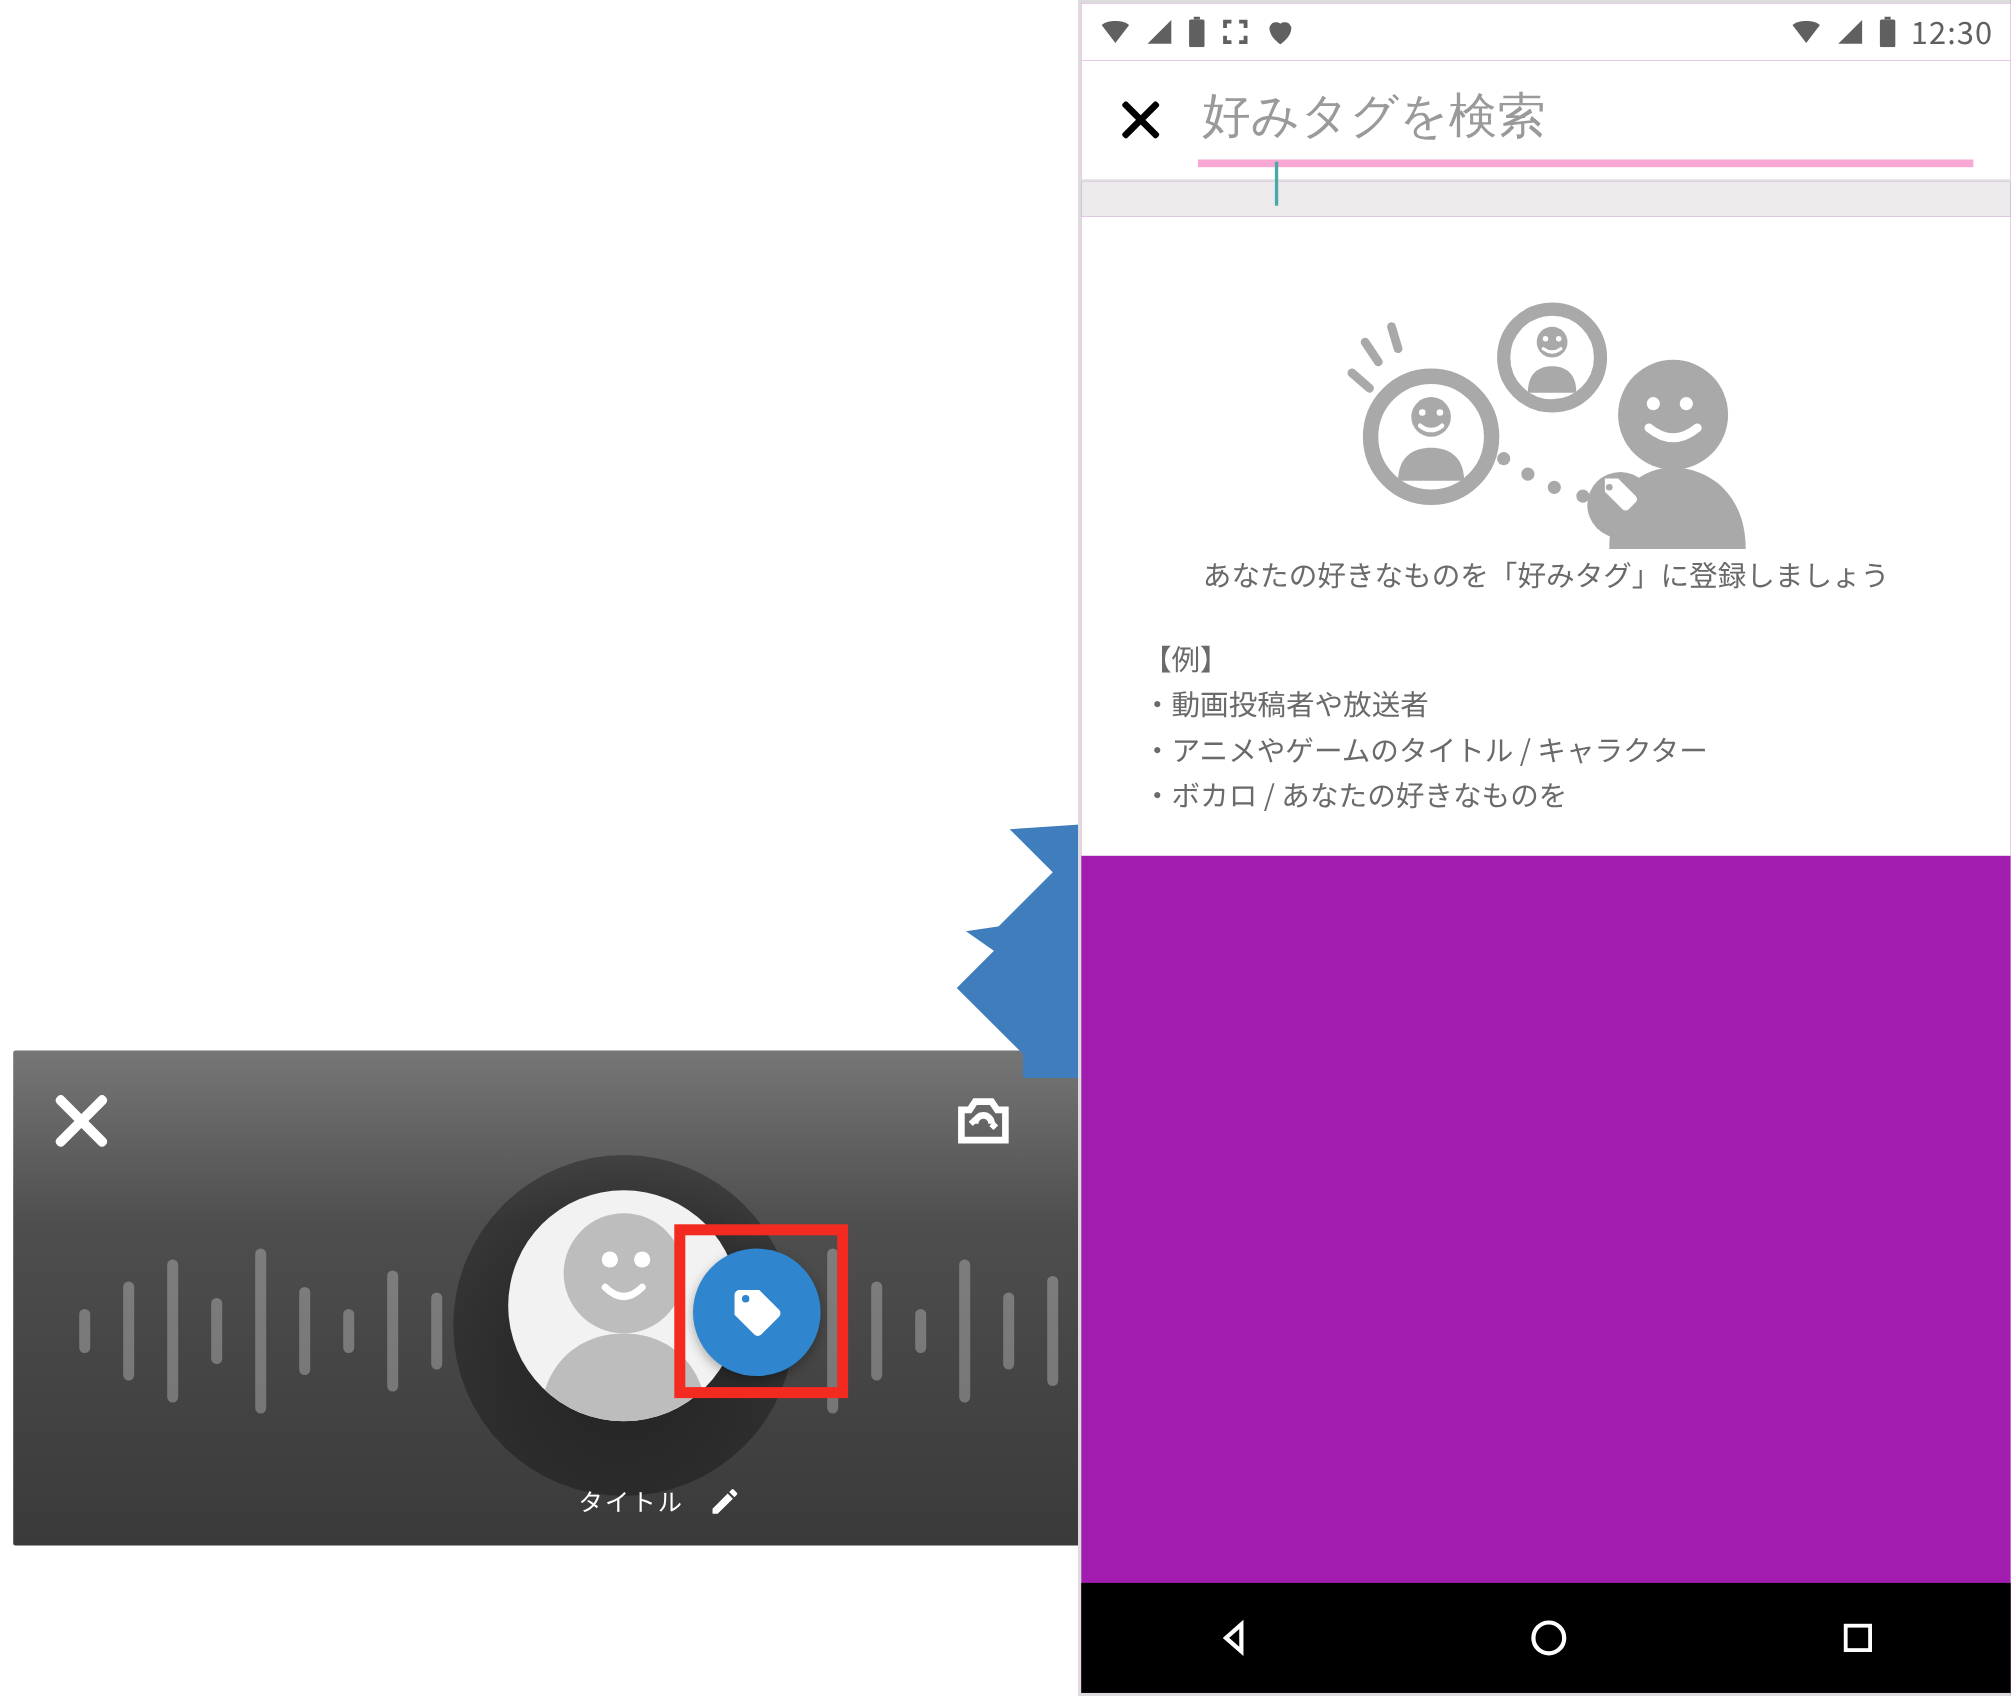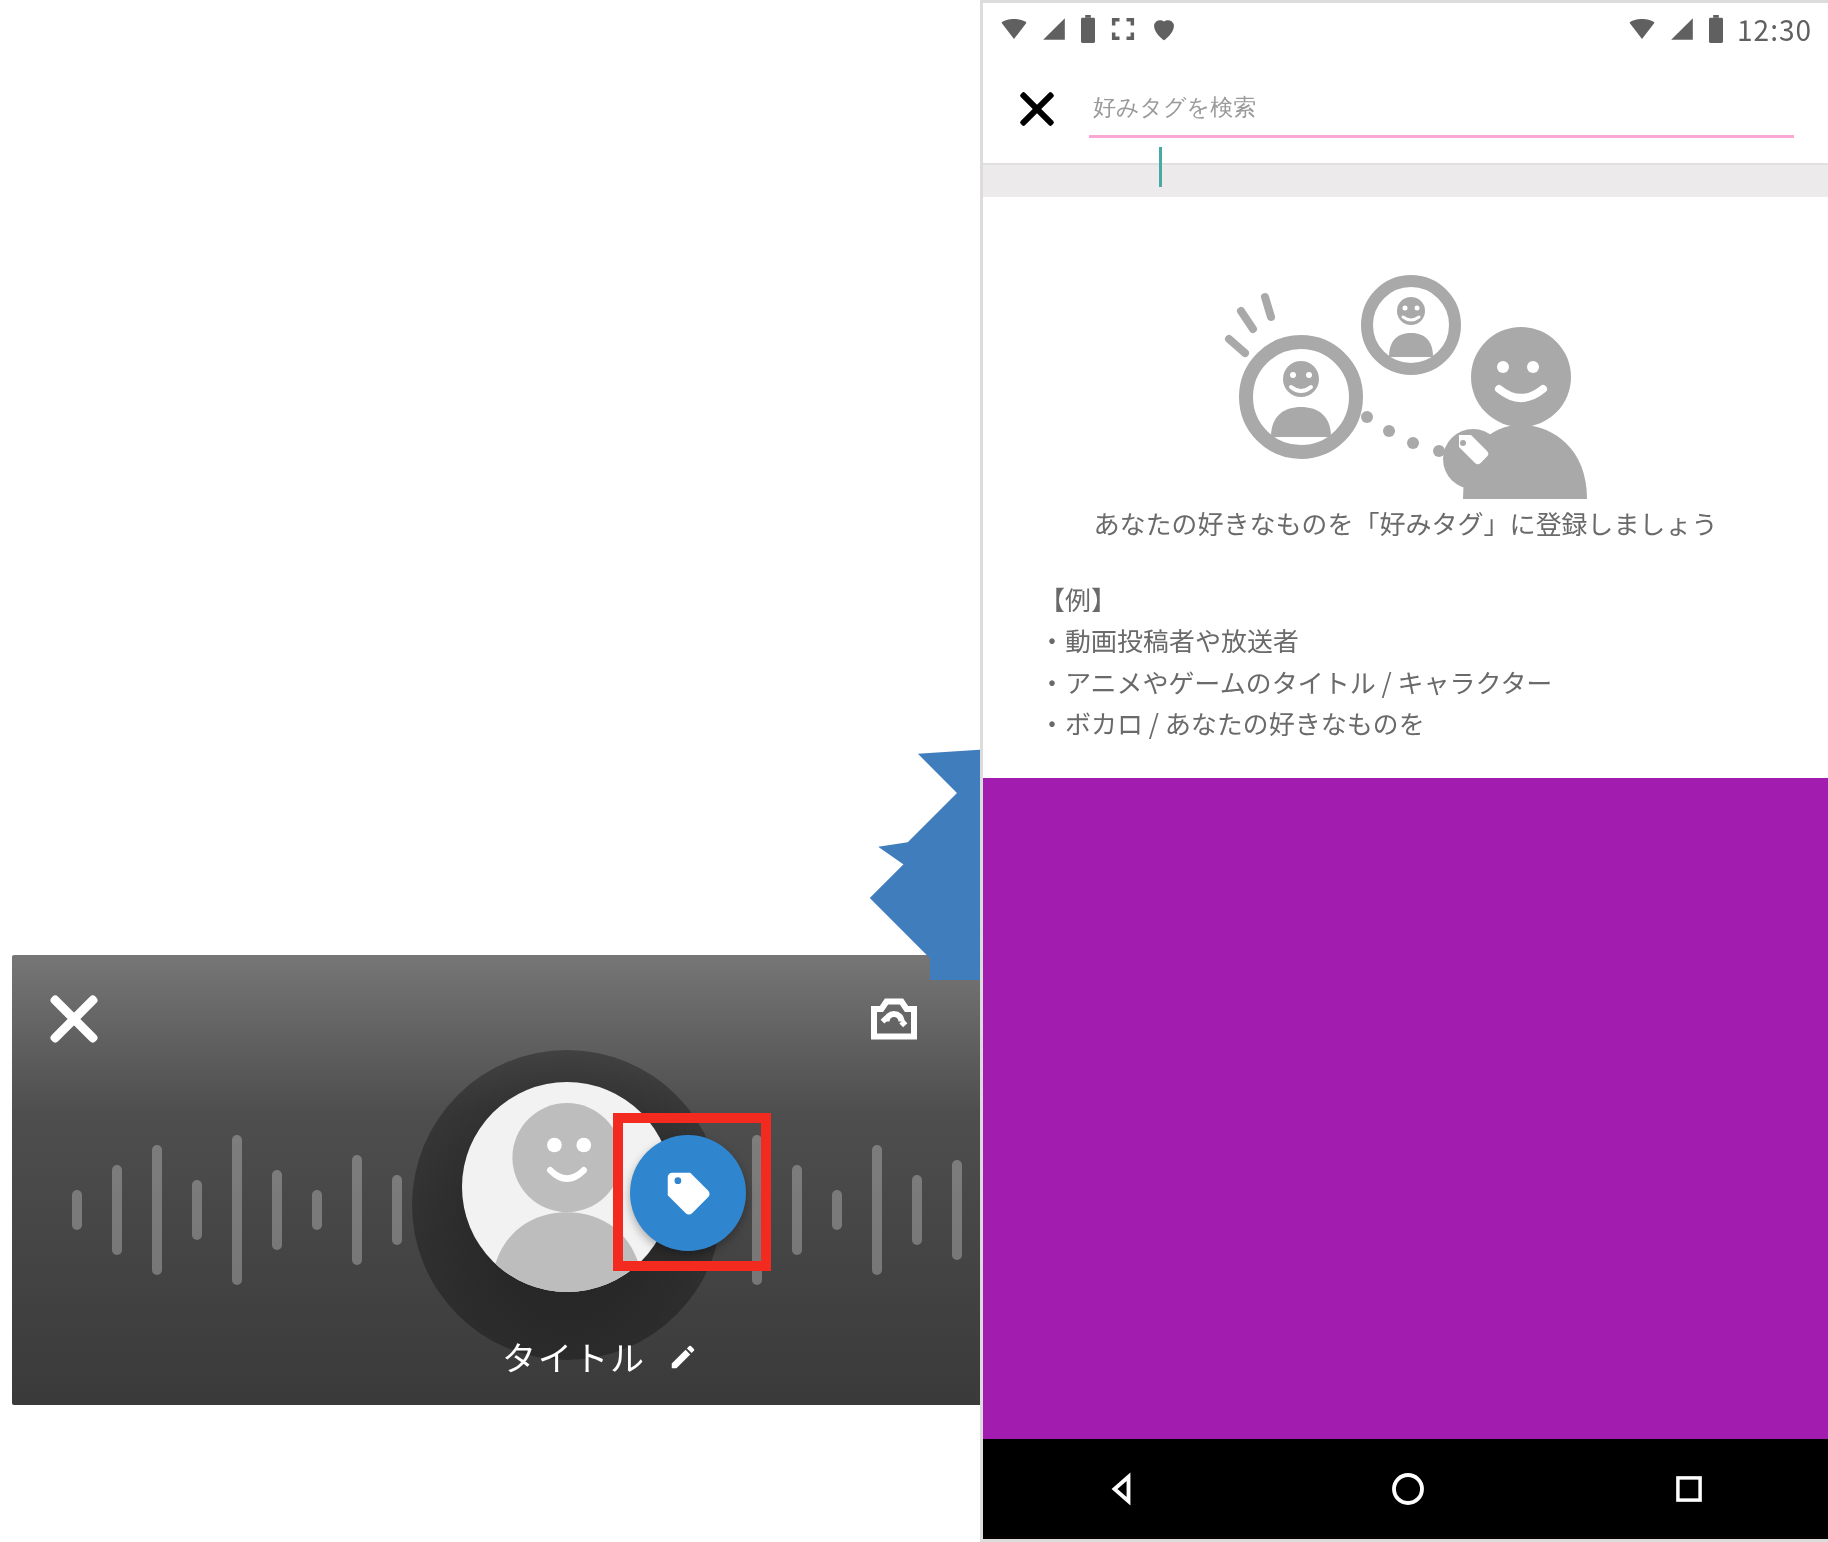--- a/index.html
+++ b/index.html
@@ -32,22 +32,22 @@
     border-bottom: 2px solid #e0e0e0;
   }
   .search-row .x { width: 40px; height: 40px; position: relative; cursor: pointer; }
   .search-row .x::before, .search-row .x::after {
     content: ""; position: absolute; left: 50%; top: 50%;
     width: 44px; height: 6px; background: #000; border-radius: 2px;
   }
   .search-row .x::before { transform: translate(-50%,-50%) rotate(45deg); }
   .search-row .x::after  { transform: translate(-50%,-50%) rotate(-45deg); }
   .search-input {
-    flex: 1; font-size: 23px; border: none; outline: none;
-    border-bottom: 3px solid #f9a8d4; padding: 14px 4px;
+    flex: 1; font-size: 44px; border: none; outline: none;
+    border-bottom: 7px solid #f9a8d4; padding: 14px 4px;
     color: #555;
   }
   .search-input::placeholder { color: #9a9a9a; }
   .cursor-line {
     position: absolute; width: 3px; height: 40px; background: #49a9a9;
     left: 176px; top: 92px;
   }
 
   .sub-bar {
     background: #eceaea; height: 32px;
@@ -129,21 +129,21 @@
     box-shadow: 0 4px 10px rgba(0,0,0,0.3);
   }
   .red-box {
     position: absolute; left: 613px; top: 1113px;
     width: 158px; height: 158px; border: 10px solid #f22a1f;
   }
 
   .title-row {
     position: absolute; left: 0; right: 0; bottom: 24px;
     display: flex; align-items: center; justify-content: center;
-    gap: 22px; color: #fff; font-size: 34px; letter-spacing: 2px; text-align: center;
+    gap: 22px; color: #fff; font-size: 22px; letter-spacing: 2px; text-align: center;
   }
 
   
   .arrow {
     position: absolute; left: 840px; top: 720px;
     transform: rotate(0deg);
   }
 </style>
 </head>
 <body>

